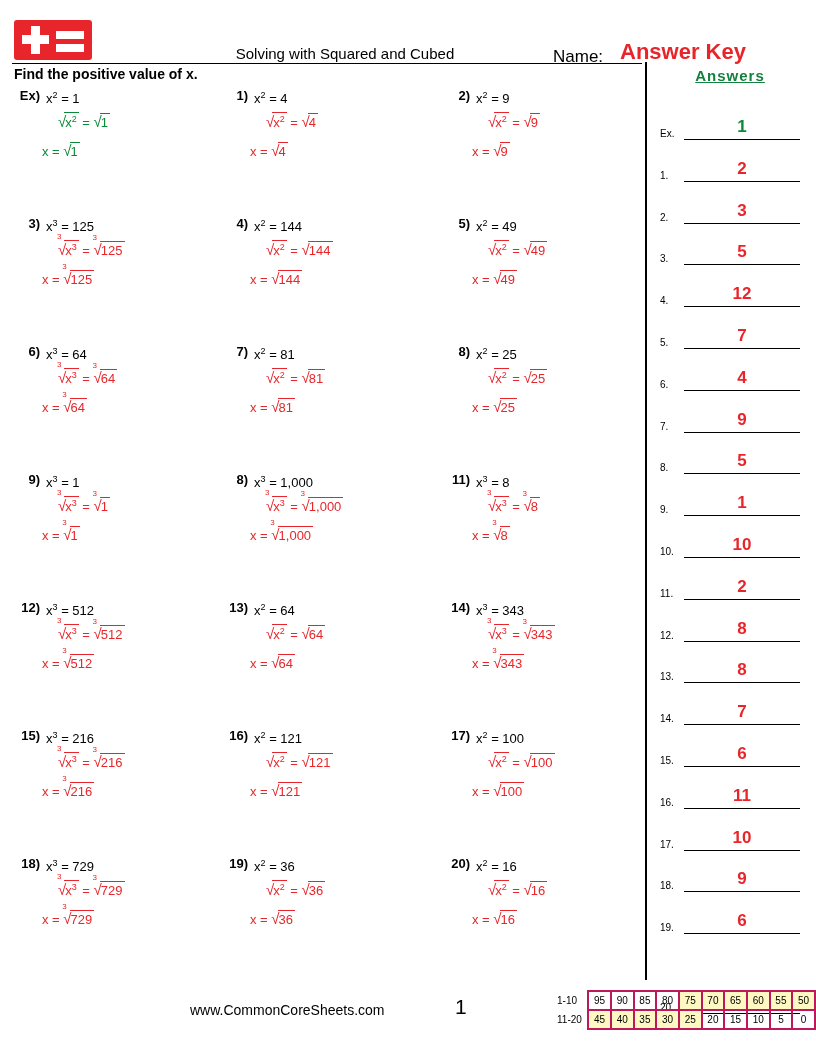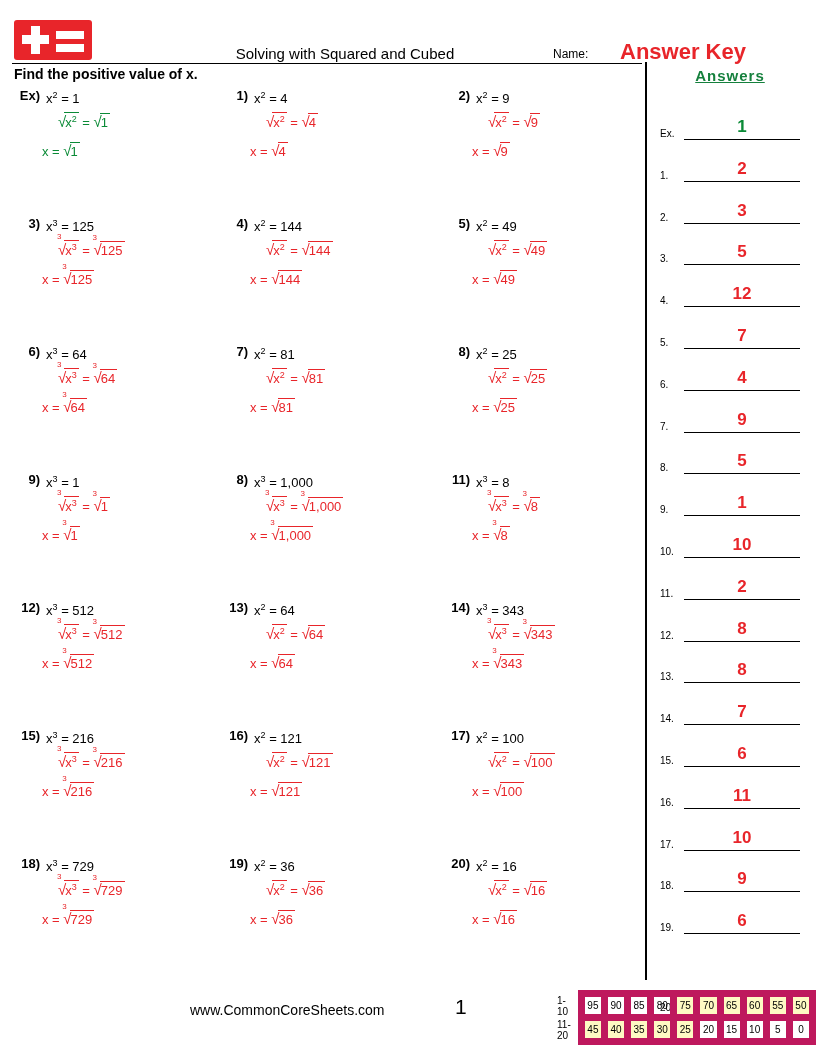--- a/index.html
+++ b/index.html
@@ -63,21 +63,21 @@
     position: absolute;
     left: 130px; top: 45px;
     width: 430px;
     text-align: center;
     font-size: 15px;
     color: #000;
   }
   .name-label {
     position: absolute;
     left: 553px; top: 47px;
-    font-size: 12px;
+    font-size: 17px;
     color: #000;
   }
   .answer-key {
     position: absolute;
     left: 620px; top: 39px;
     font-size: 22px;
     font-weight: bold;
     color: #e8252a;
   }
   .instructions {
@@ -242,21 +242,21 @@
     font-size: 21px;
     color: #000;
   }
   .scale {
     position: absolute;
     left: 556px; top: 4px;
     border-collapse: collapse;
     font-size: 10px;
   }
   .scale td {
-    border: 7px solid #be185d;
+    border: 2px solid #be185d;
     width: 21px;
     height: 15px;
     text-align: center;
     color: #000;
   }
   .scale td.lbl {
     width: 34px;
     border: none;
     text-align: left;
     padding-left: 1px;

